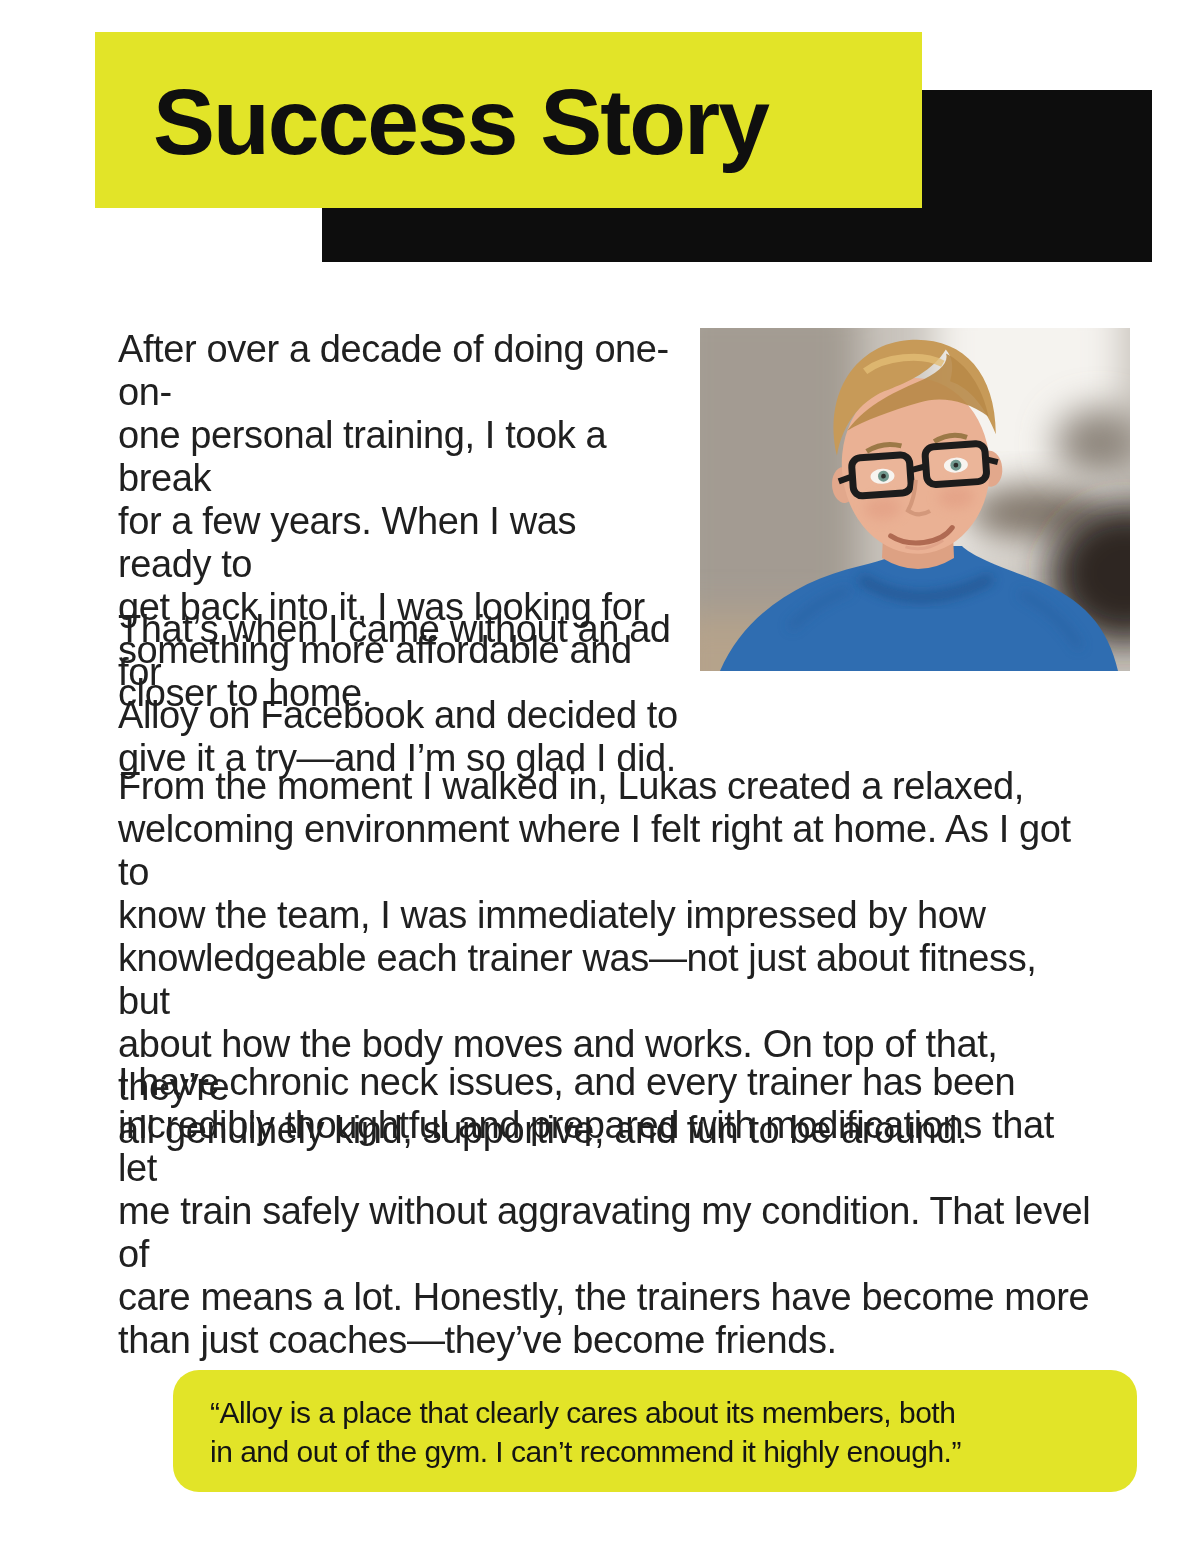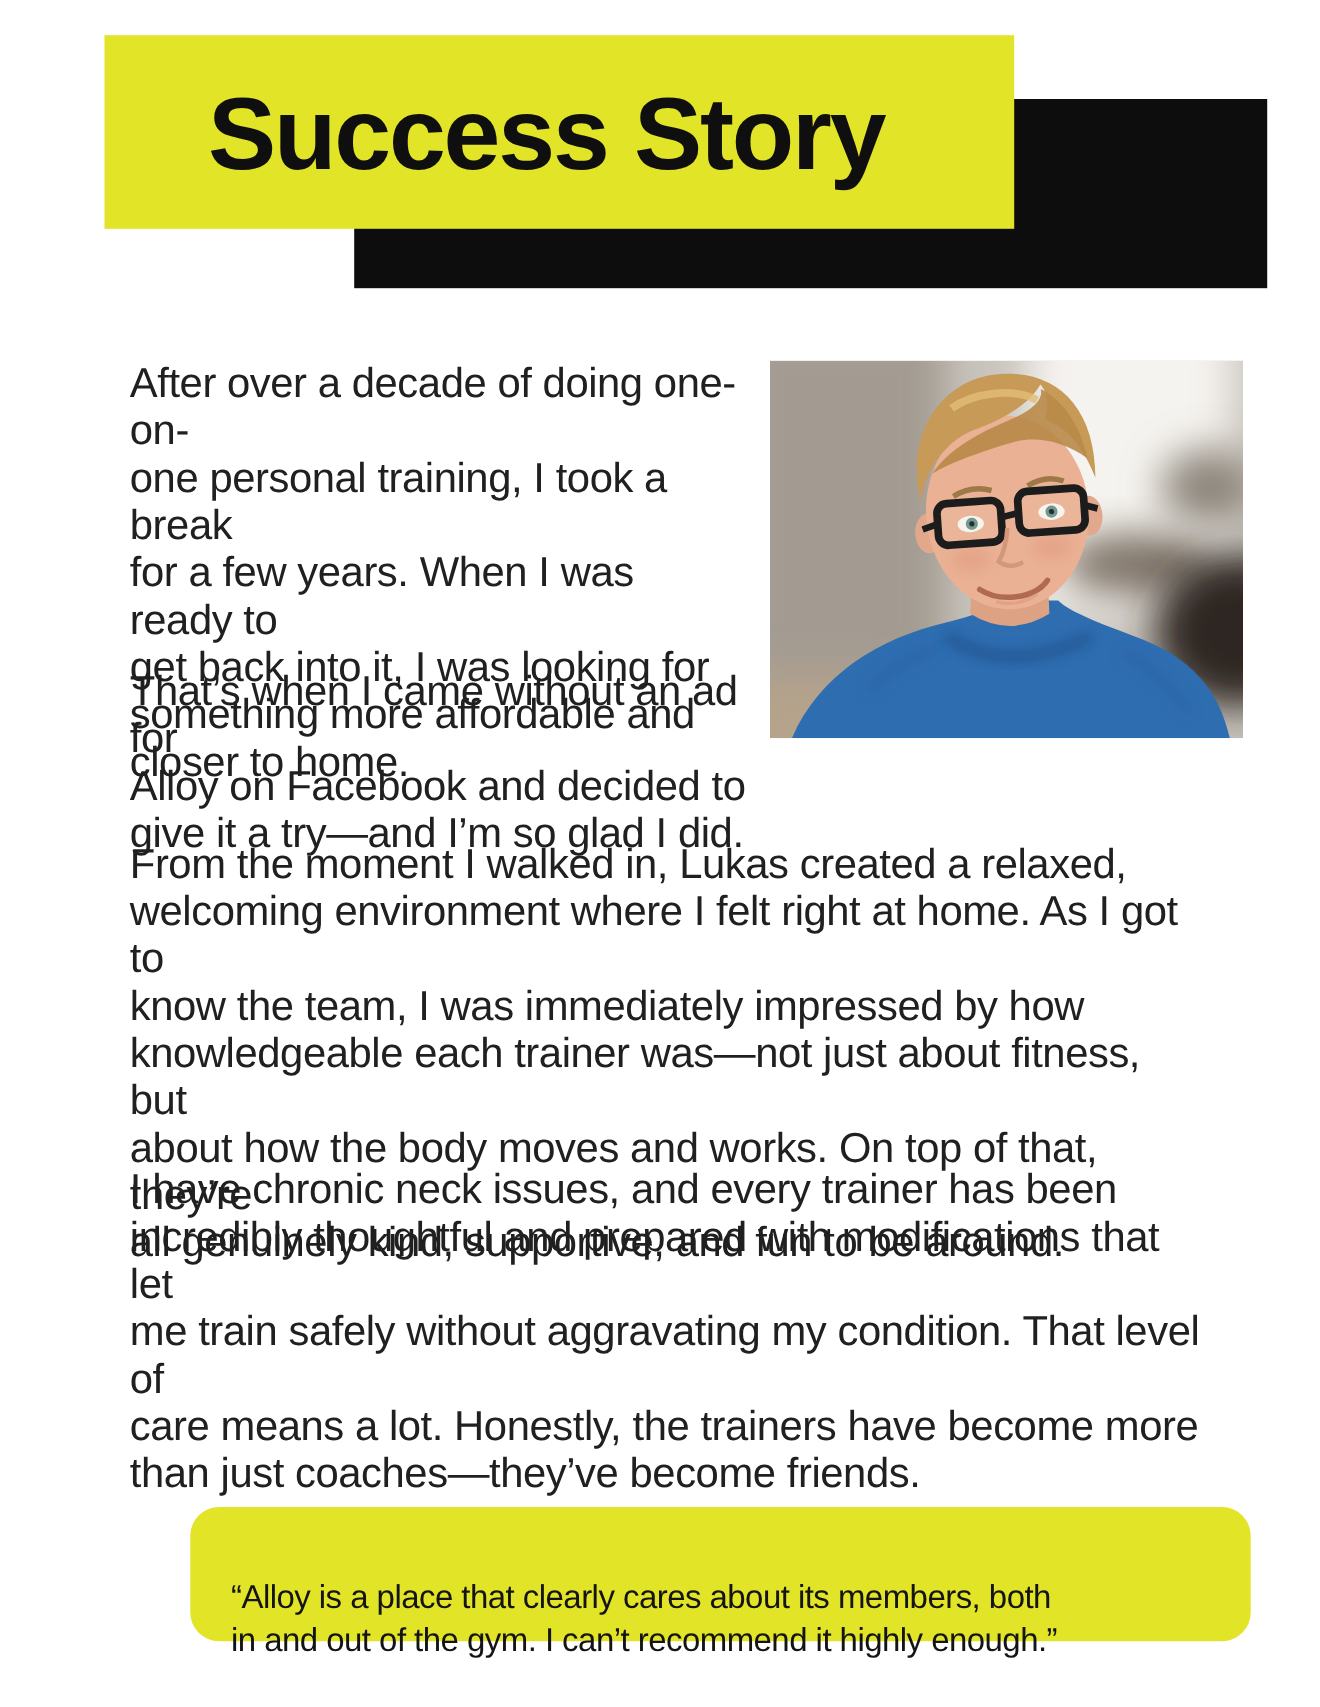--- a/index.html
+++ b/index.html
@@ -14,21 +14,21 @@
   .banner-black{
     position:absolute;left:322px;top:90px;width:830px;height:172px;
     background:#0d0d0d;
   }
   .banner-yellow{
     position:absolute;left:95px;top:32px;width:827px;height:176px;
     background:#e2e428;
     display:flex;align-items:center;
   }
   .page-title{
-    padding-left:94px;
+    padding-left:58px;
     font-size:93px;font-weight:700;color:#0f0f0f;
     letter-spacing:-2px;white-space:nowrap;
     transform:translateY(2px);
   }
   
   .para{
     position:absolute;left:118px;
     font-size:38px;line-height:43px;color:#202020;
     letter-spacing:-0.4px;white-space:pre-line;
   }
@@ -42,21 +42,21 @@
   .photo svg{display:block;}
   
   .quote-box{
     position:absolute;left:173px;top:1370px;width:964px;height:122px;
     background:#e2e428;border-radius:26px;
     box-sizing:border-box;
     padding:23px 30px 0 37px;
   }
   .quote-text{
     font-size:30px;line-height:39px;color:#141414;
-    letter-spacing:-0.5px;white-space:pre-line;margin-top:40px;
+    letter-spacing:-0.5px;white-space:pre-line;
   }
 </style>
 </head>
 <body>
 
 <div class="page">
 
   <div class="banner-black">
     
   </div>

